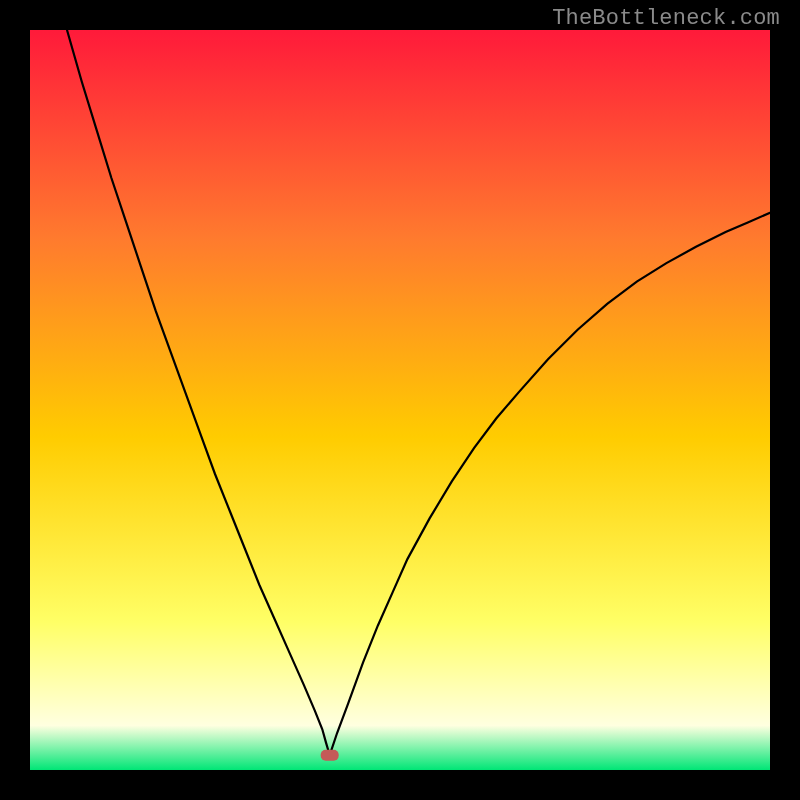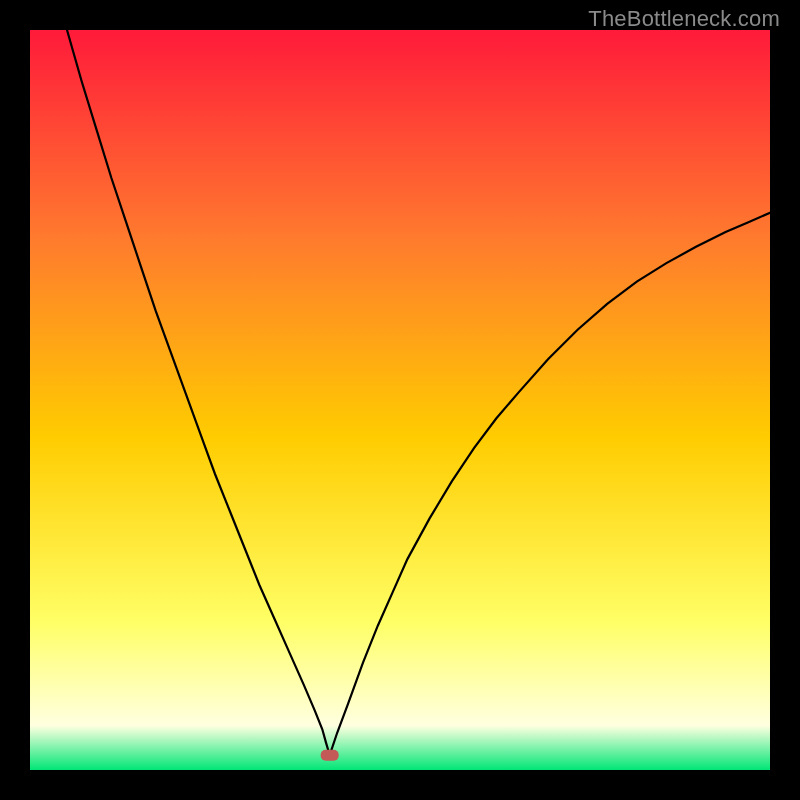--- a/index.html
+++ b/index.html
@@ -15,21 +15,21 @@
     left: 0;
     top: 0;
     width: 800px;
     height: 800px;
     background: #000;
   }
   .watermark {
     position: absolute;
     top: 6px;
     right: 20px;
-    font-family: Liberation Sans, sans-serif;
+    font-family: Liberation Mono, monospace;
     font-size: 22px;
     color: #8a8a8a;
     letter-spacing: 0.2px;
   }
   .plot-area {
     position: absolute;
     left: 30px;
     top: 30px;
     width: 740px;
     height: 740px;

